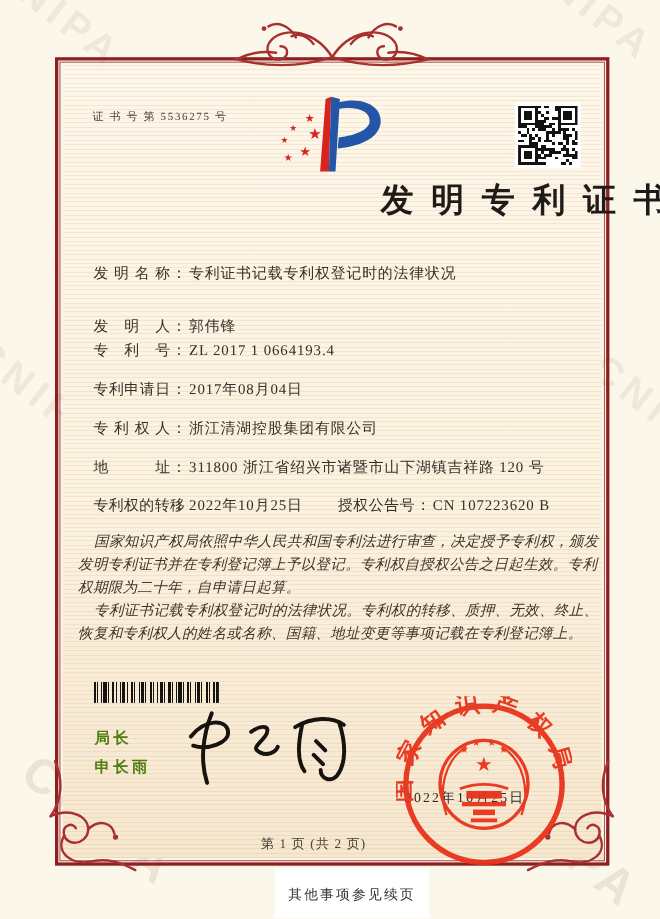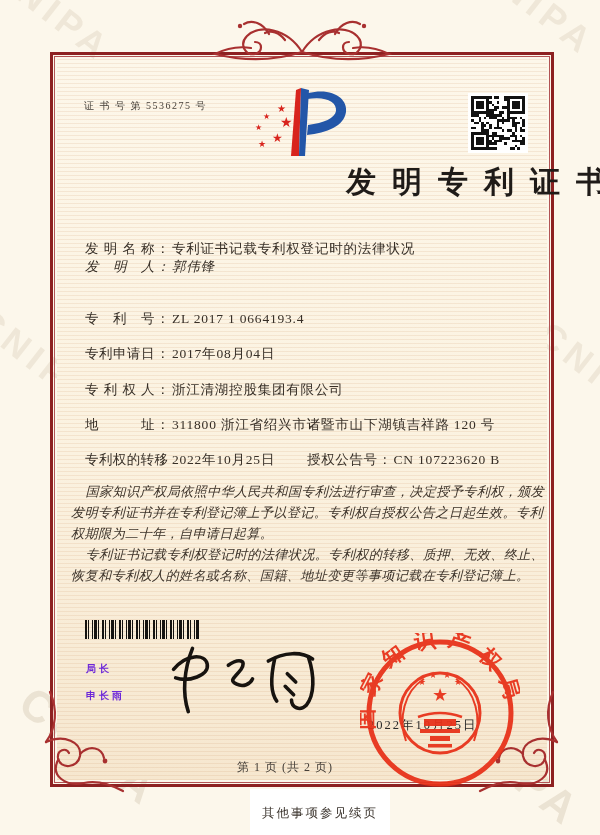--- a/index.html
+++ b/index.html
@@ -40,21 +40,21 @@
              line-height:21px;color:#3d332a;font-style:italic;letter-spacing:0.3px;}
   .body-text p{margin:0;text-indent:1.1em;}
   
   .barcode{position:absolute;left:85px;top:620px;width:114px;height:19px;
     background:
      repeating-linear-gradient(90deg,#151310 0 2px,rgba(0,0,0,0) 2px 3px,#151310 3px 4px,
        rgba(0,0,0,0) 4px 7px,#151310 7px 8px,rgba(0,0,0,0) 8px 9px,#151310 9px 12px,
        rgba(0,0,0,0) 12px 13px,#151310 13px 14px,rgba(0,0,0,0) 14px 17px);}
   
   .director{position:absolute;left:86px;font-family:"Liberation Sans","DejaVu Sans",sans-serif;
-            font-size:10px;font-weight:600;color:#6d28d9;letter-spacing:3px;}
+            font-size:14px;font-weight:600;color:#4d7c0f;letter-spacing:3px;}
   .signature{position:absolute;left:163px;top:636px;width:158px;height:88px;}
   
   .seal-date{position:absolute;left:368px;top:717px;width:150px;font-size:12.5px;
              letter-spacing:2px;color:#2a2a2a;z-index:2;}
   .seal{position:absolute;left:360px;top:633px;width:160px;height:160px;z-index:3;opacity:0.94;}
   
   .page-no{position:absolute;left:50px;top:759px;width:470px;text-align:center;
            font-size:12px;letter-spacing:1px;color:#46403a;z-index:2;}
   .note-box{position:absolute;left:250px;top:789px;background:#ffffff;padding:16px 12px;
             font-size:12.5px;letter-spacing:2px;color:#3a332c;}
@@ -260,21 +260,21 @@
     <span class="star" style="left:4px;top:40px;font-size:8px;">★</span>
     <span class="star" style="left:21px;top:48px;font-size:12px;">★</span>
     <span class="star" style="left:7px;top:56px;font-size:9px;">★</span>
   </div>
 
   <div class="title">发明专利证书</div>
 
   <div class="row" style="top:240px;">
     <span class="flabel">发明名称</span><span class="fcolon">：</span><span class="fvalue">专利证书记载专利权登记时的法律状况</span>
   </div>
-  <div class="row" style="top:258px;font-style:italic;">
+  <div class="row" style="top:288px;">
     <span class="flabel">发明人</span><span class="fcolon">：</span><span class="fvalue">郭伟锋</span>
   </div>
   <div class="row" style="top:310px;">
     <span class="flabel">专利号</span><span class="fcolon">：</span><span class="fvalue">ZL 2017 1 0664193.4</span>
   </div>
   <div class="row" style="top:345px;">
     <span class="flabel">专利申请日</span><span class="fcolon">：</span><span class="fvalue">2017年08月04日</span>
   </div>
   <div class="row" style="top:381px;">
     <span class="flabel">专利权人</span><span class="fcolon">：</span><span class="fvalue">浙江清湖控股集团有限公司</span>

